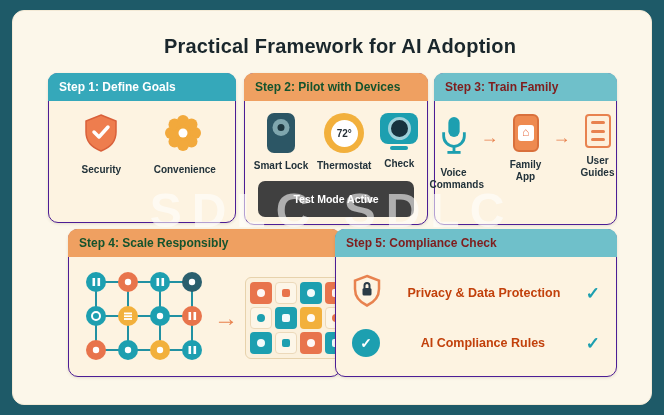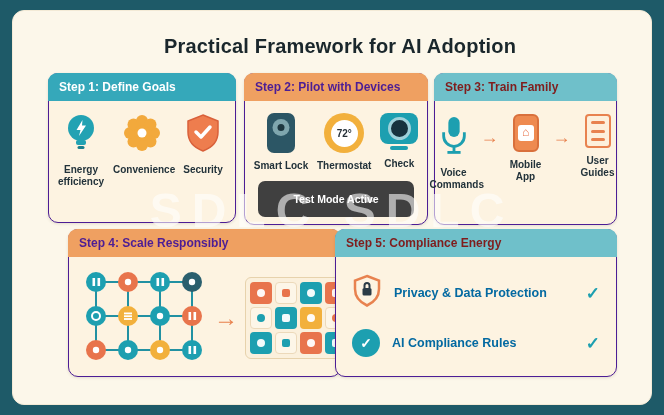--- a/index.html
+++ b/index.html
@@ -15,21 +15,21 @@
   .watermark { position:absolute; top:172px; left:0; right:0; text-align:center;
                font-size:48px; font-weight:700; letter-spacing:10px;
                color:rgba(255,255,255,.58); z-index:40; pointer-events:none; }
 
   .panel { position:absolute; background:#fdf3e1; border:1px solid #4c1d95;
            border-radius:10px; box-shadow:0 1px 3px rgba(90,70,40,.15); }
   .hdr { height:28px; display:flex; align-items:center; padding:0 11px;
          border-radius:9px 9px 0 0; font-size:12px; font-weight:700;
          margin:-1px -1px 0 -1px; }
   .hdr.teal-deep  { background:#35a8ba; color:#ffffff; }
-  .hdr.orange     { background:#efa061; color:#4c1d95; }
+  .hdr.orange     { background:#efa061; color:#14532d; }
   .hdr.teal-light { background:#6fc0ca; color:#7f1d1d; }
 
   #p1 { left:35px;  top:62px;  width:188px; height:150px; }
   #p2 { left:231px; top:62px;  width:184px; height:152px; }
   #p3 { left:421px; top:62px;  width:183px; height:152px; }
   #p4 { left:35px;  top:218px; width:273px; height:148px;margin-left:20px; }
   #p5 { left:322px; top:218px; width:282px; height:148px; }
 
   .items { display:flex; justify-content:space-evenly; align-items:flex-start; padding-top:12px; }
   .item { display:flex; flex-direction:column; align-items:center; }
@@ -83,74 +83,63 @@
   .tile.cream  { background:#fdf6e8; border:1px solid #ecd9ba; }
   .tile::after { content:""; position:absolute; inset:0; margin:auto; width:8px; height:8px;
                  border-radius:50%; background:rgba(255,255,255,.95); }
   .tile.cream::after { background:#1d9fb0; }
   .tile.cream.alt::after { background:#e8744c; }
   .tile.sq::after { border-radius:2px; }
 
   
   .crow { display:flex; align-items:center; gap:12px; padding:0 16px; margin-top:17px; }
   .crow:first-of-type { margin-top:20px; }
-  .crow .txt { font-size:12.5px; font-weight:700; color:#0369a1; flex:1; }
+  .crow .txt { font-size:12.5px; font-weight:700; color:#c2410c; flex:1;text-align:center; }
   .tick { color:#1d9fb0; font-size:17px; font-weight:700; }
   .ccirc { width:28px; height:28px; border-radius:50%; background:#1d9fb0; color:#fff;
            display:flex; align-items:center; justify-content:center; font-size:14px; font-weight:700; }
 </style>
 </head>
 <body>
 
 <div class="stage">
   <div class="card">
     <div class="title">Practical Framework for AI Adoption</div>
 
     <section class="panel" id="p1">
       <div class="hdr teal-deep">Step 1: Define Goals</div>
       <div class="items">
         <div class="item">
           <span>
-            <svg width="36" height="40" viewBox="0 0 36 40">
-              <circle cx="18" cy="15" r="13" fill="#22a2b3"></circle>
-              <rect x="13" y="27" width="10" height="5" rx="2" fill="#22a2b3"></rect>
-              <rect x="14.5" y="33" width="7" height="3" rx="1.5" fill="#1b7f8d"></rect>
-              <path d="M19.5 7 L13.5 17 H17.5 L16 23 L23 12.5 H19 Z" fill="#ffffff"></path>
+            <svg width="38" height="40" viewBox="0 0 38 40">
+              <path d="M19 2 L34 8 V19 C34 29 27 35 19 38 C11 35 4 29 4 19 V8 Z" fill="#ee7d4e" stroke="#d9603a" stroke-width="1.5"></path>
+              <path d="M12 19 l5 5 9 -10" stroke="#fff" stroke-width="3.5" fill="none" stroke-linecap="round" stroke-linejoin="round"></path>
             </svg>
           </span>
-          <div class="lbl">Energy efficiency</div>
+          <div class="lbl">Security</div>
         </div>
         <div class="item">
           <span>
             <svg width="40" height="40" viewBox="0 0 40 40">
               <g fill="#f2a93c">
                 <circle cx="32" cy="20" r="6"></circle>
                   <circle cx="28.5" cy="28.5" r="6"></circle>
                 <circle cx="20" cy="32" r="6"></circle>
                   <circle cx="11.5" cy="28.5" r="6"></circle>
                 <circle cx="8" cy="20" r="6"></circle>
                   <circle cx="11.5" cy="11.5" r="6"></circle>
                 <circle cx="20" cy="8" r="6"></circle>
                   <circle cx="28.5" cy="11.5" r="6"></circle>
                 <circle cx="20" cy="20" r="8"></circle>
               </g>
               <circle cx="20" cy="20" r="4.5" fill="#ffffff"></circle>
             </svg>
           </span>
           <div class="lbl">Convenience</div>
         </div>
-        <div class="item">
-          <span>
-            <svg width="38" height="40" viewBox="0 0 38 40">
-              <path d="M19 2 L34 8 V19 C34 29 27 35 19 38 C11 35 4 29 4 19 V8 Z" fill="#ee7d4e" stroke="#d9603a" stroke-width="1.5"></path>
-              <path d="M12 19 l5 5 9 -10" stroke="#fff" stroke-width="3.5" fill="none" stroke-linecap="round" stroke-linejoin="round"></path>
-            </svg>
-          </span>
-          <div class="lbl">Security</div>
-        </div>
       </div>
     </section>
 
     <section class="panel" id="p2">
       <div class="hdr orange">Step 2: Pilot with Devices</div>
       <div class="items">
         <div class="item">
           <div class="lockdev"></div>
           <div class="lbl">Smart Lock</div>
         </div>
@@ -180,21 +169,21 @@
               <line x1="10" y1="40.5" x2="24" y2="40.5" stroke="#1d9fb0" stroke-width="3"></line>
             </svg>
           </span>
           <div class="lbl">Voice Commands</div>
         </div>
         <div class="arrow">→</div>
         <div class="item">
           <div class="phone">
             <div class="scr">⌂</div>
           </div>
-          <div class="lbl">Mobile App</div>
+          <div class="lbl">Family App</div>
         </div>
         <div class="arrow">→</div>
         <div class="item">
           <div class="doc">
               <i></i>
               <i></i>
               <i></i>
             </div>
           <div class="lbl">User Guides</div>
         </div>
@@ -261,21 +250,21 @@
           <div class="tile cream alt"></div>
           <div class="tile teal"></div>
           <div class="tile cream sq"></div>
           <div class="tile orange"></div>
           <div class="tile teal sq"></div>
         </div>
       </div>
     </section>
 
     <section class="panel" id="p5">
-      <div class="hdr teal-light">Step 5: Compliance Energy</div>
+      <div class="hdr teal-light">Step 5: Compliance Check</div>
       <div class="crow">
         <span>
           <svg width="30" height="34" viewBox="0 0 30 34">
             <path d="M15 2 L27 6.5 V15 C27 23 21.5 28.5 15 31.5 C8.5 28.5 3 23 3 15 V6.5 Z" fill="#fdf3e1" stroke="#e8824f" stroke-width="2.5"></path>
             <rect x="10.5" y="14" width="9" height="7.5" rx="1.5" fill="#2b3b46"></rect>
             <path d="M12.5 14 v-2.5 a2.5 2.5 0 0 1 5 0 v2.5" fill="none" stroke="#2b3b46" stroke-width="2"></path>
           </svg>
         </span>
         <div class="txt">Privacy &amp; Data Protection</div>
         <div class="tick">✓</div>

